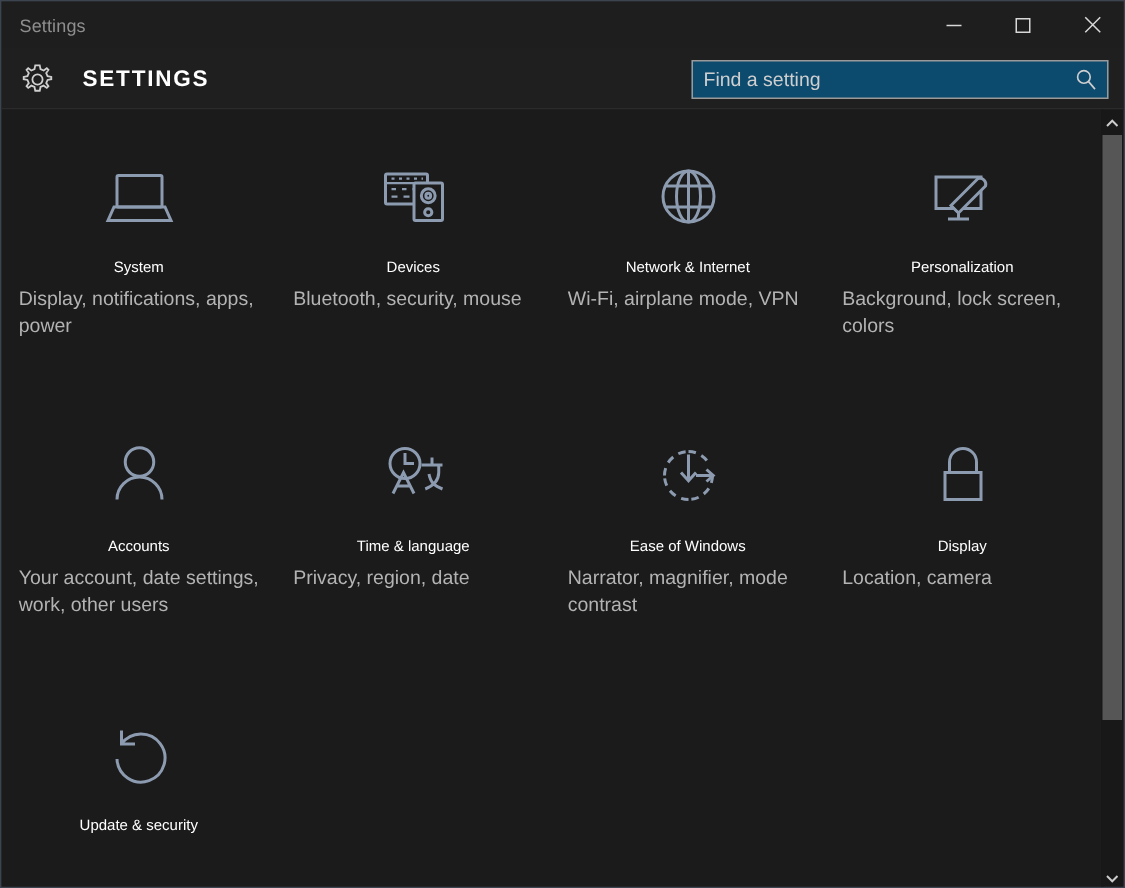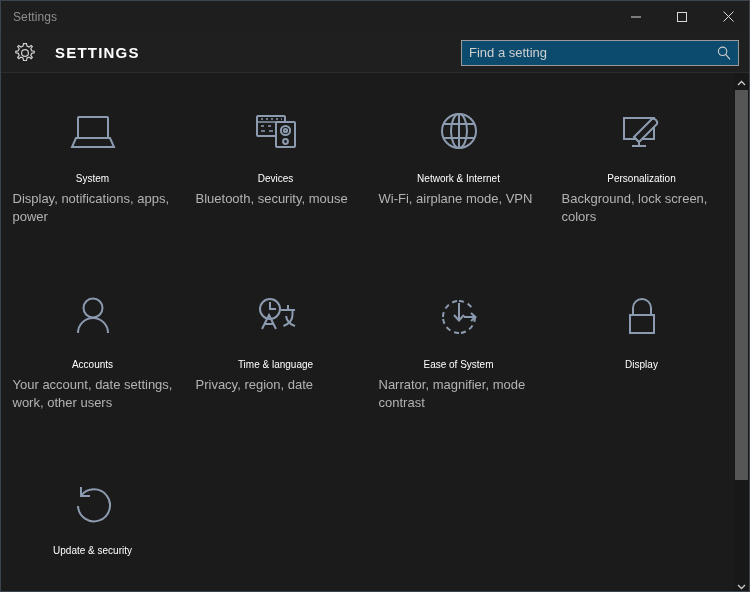--- a/index.html
+++ b/index.html
@@ -331,32 +331,33 @@
         <span class="tile-icon">
           <svg width="56" height="56" viewBox="0 0 56 56" fill="none" stroke="currentColor" stroke-width="2">
             <path d="M28 12 a16 16 0 0 1 13 7" stroke-dasharray="5 4"></path>
             <path d="M44 28 a16 16 0 0 1 -16 16" stroke-dasharray="5 4"></path>
             <path d="M28 44 a16 16 0 0 1 -16 -16" stroke-dasharray="5 4"></path>
             <path d="M12 28 a16 16 0 0 1 16 -16" stroke-dasharray="5 4"></path>
             <path d="M28 14 V31 M23 26 L28 31.5 L33 26"></path>
             <path d="M33 28 H44 M40 24 L44.5 28 L40 32"></path>
           </svg>
         </span>
-        <div class="tile-title">Ease of System</div>
+        <div class="tile-title">Ease of Windows</div>
         <div class="tile-sub">Narrator, magnifier, mode contrast</div>
       </div>
 
       <div class="tile">
         <span class="tile-icon">
           <svg width="56" height="56" viewBox="0 0 56 56" fill="none" stroke="currentColor" stroke-width="2">
             <path d="M19 26 V19 a9 9 0 0 1 18 0 V26"></path>
             <rect x="16" y="26" width="24" height="18"></rect>
           </svg>
         </span>
         <div class="tile-title">Display</div>
+        <div class="tile-sub">Location, camera</div>
       </div>
 
       <div class="tile">
         <span class="tile-icon">
           <svg width="56" height="56" viewBox="0 0 56 56" fill="none" stroke="currentColor" stroke-width="2">
             <path d="M16 21 a16 16 0 1 1 -3 10"></path>
             <path d="M16 12 V21 H25"></path>
           </svg>
         </span>
         <div class="tile-title">Update &amp; security</div>

